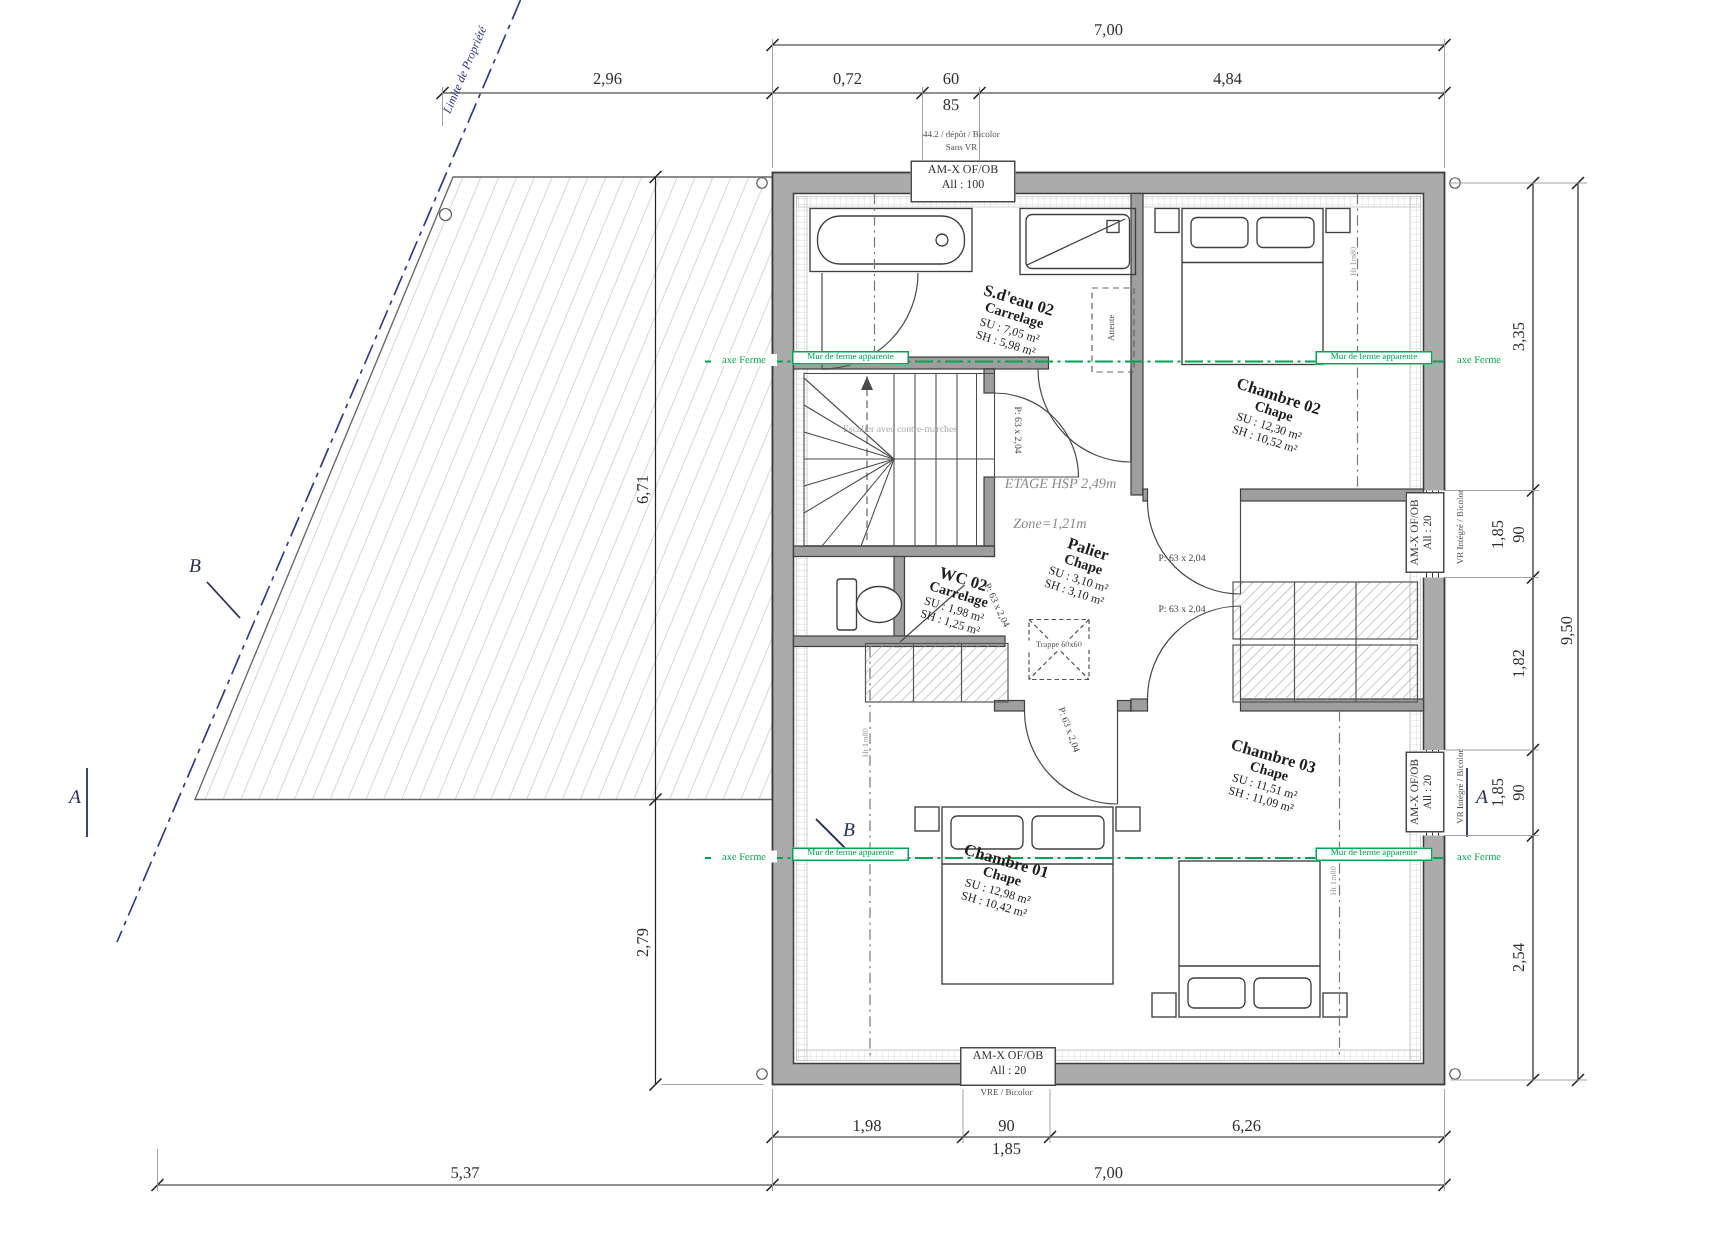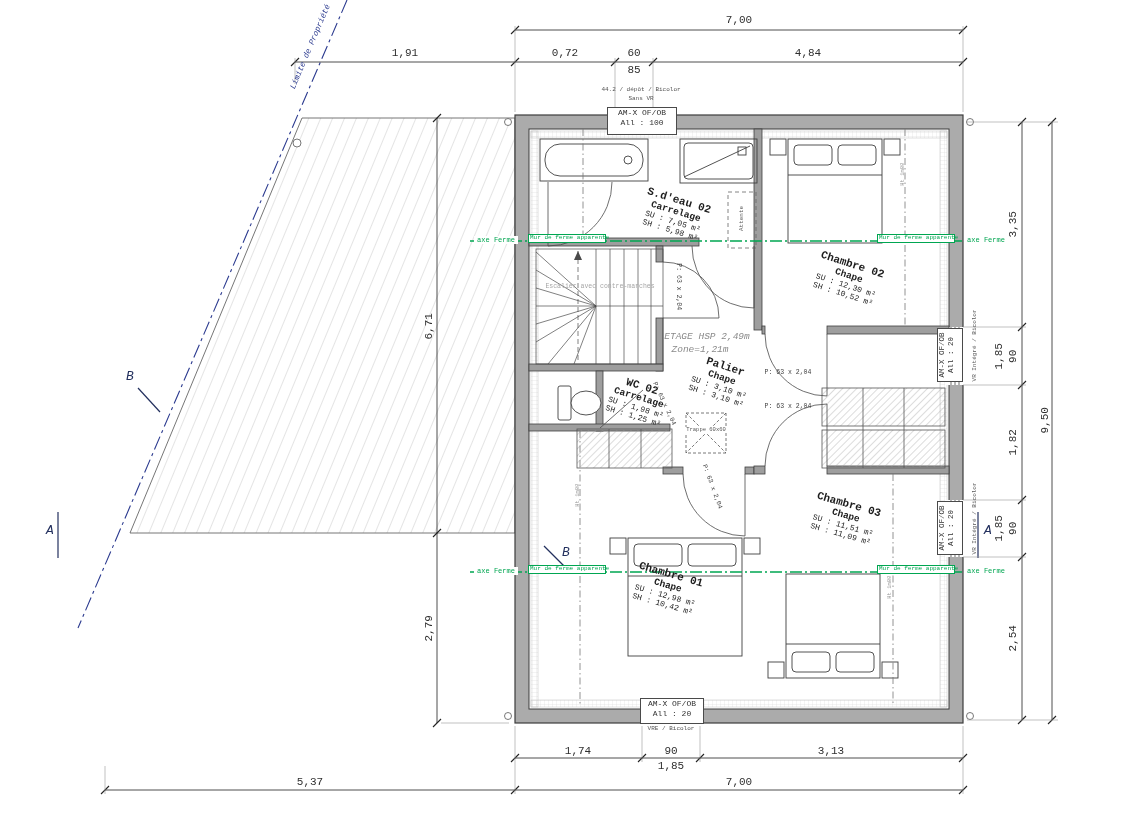--- a/index.html
+++ b/index.html
@@ -1,17 +1,17 @@
 <!DOCTYPE html>
 <html><head>
 <meta charset="utf-8">
 <style>
   html,body{margin:0;padding:0;background:#fff;}
   #plan{position:relative;width:1140px;height:821px;background:#fff;overflow:hidden;
-        font-family:Liberation Mono, monospace;}
+        font-family:Liberation Serif, serif;}
   #plan svg{position:absolute;left:0;top:0;}
   .t{position:absolute;color:#2f2f2f;text-align:center;white-space:nowrap;line-height:1.15;}
   .dim{font-size:11px;}
   .tiny{font-size:6px;color:#555;}
   .door{font-size:6.5px;color:#444;}
   .green{color:#00a651;background:#fff;font-size:7px;}
   .greenbox{color:#00a651;background:#fff;font-size:6px;border:1px solid #00a651;padding:0 1px;}
   .grayit{font-style:italic;color:#8a8a8a;font-size:9.5px;}
   .sect{font-size:13px;color:#23305e;font-style:italic;}
   .wlabel{position:absolute;background:#fff;border:1px solid #4a4a4a;text-align:center;
@@ -259,39 +259,39 @@
     <line x1="515" y1="726" x2="515" y2="794"></line>
         <line x1="963" y1="726" x2="963" y2="794"></line>
     <line x1="642" y1="726" x2="642" y2="762"></line>
         <line x1="700" y1="726" x2="700" y2="762"></line>
     <line x1="105" y1="766" x2="105" y2="794"></line>
         <line x1="441" y1="723" x2="509" y2="723"></line>
   </g>
 </svg>
 
 <div class="t dim" style="left:719px;top:14px;width:40px;">7,00</div>
-<div class="t dim" style="left:385px;top:47px;width:40px;">1,91</div>
+<div class="t dim" style="left:385px;top:47px;width:40px;">2,96</div>
 <div class="t dim" style="left:545px;top:47px;width:40px;">0,72</div>
 <div class="t dim" style="left:614px;top:47px;width:40px;">60</div>
 <div class="t dim" style="left:614px;top:64px;width:40px;">85</div>
-<div class="t dim" style="left:788px;top:47px;width:40px;">4,84</div>
+<div class="t dim" style="left:788px;top:47px;width:40px;text-align:right;">4,84</div>
 
 <div class="t dim" style="left:993px;top:218px;width:40px;transform:rotate(-90deg);">3,35</div>
 <div class="t dim" style="left:993px;top:350px;width:40px;transform:rotate(-90deg);">90</div>
 <div class="t dim" style="left:979px;top:350px;width:40px;transform:rotate(-90deg);">1,85</div>
 <div class="t dim" style="left:993px;top:436px;width:40px;transform:rotate(-90deg);">1,82</div>
 <div class="t dim" style="left:993px;top:522px;width:40px;transform:rotate(-90deg);">90</div>
 <div class="t dim" style="left:979px;top:522px;width:40px;transform:rotate(-90deg);">1,85</div>
 <div class="t dim" style="left:993px;top:632px;width:40px;transform:rotate(-90deg);">2,54</div>
 <div class="t dim" style="left:1025px;top:414px;width:40px;transform:rotate(-90deg);">9,50</div>
 
-<div class="t dim" style="left:558px;top:745px;width:40px;">1,74</div>
+<div class="t dim" style="left:558px;top:745px;width:40px;">1,98</div>
 <div class="t dim" style="left:651px;top:745px;width:40px;">90</div>
 <div class="t dim" style="left:651px;top:760px;width:40px;">1,85</div>
-<div class="t dim" style="left:811px;top:745px;width:40px;">3,13</div>
+<div class="t dim" style="left:811px;top:745px;width:40px;">6,26</div>
 <div class="t dim" style="left:719px;top:776px;width:40px;">7,00</div>
 <div class="t dim" style="left:290px;top:776px;width:40px;">5,37</div>
 
 <div class="t dim" style="left:409px;top:320px;width:40px;transform:rotate(-90deg);">6,71</div>
 <div class="t dim" style="left:409px;top:622px;width:40px;transform:rotate(-90deg);">2,79</div>
 
 <div class="t tiny" style="left:591px;top:87px;width:100px;">44.2 / dépôt / Bicolor</div>
 <div class="t tiny" style="left:591px;top:96px;width:100px;">Sans VR</div>
 <div class="wlabel" style="left:607px;top:107px;width:68px;height:26px;">
   <div>AM-X OF/OB</div>
@@ -346,21 +346,21 @@
   <div class="s">SU : 12,98 m²</div>
   <div class="s">SH : 10,42 m²</div>
 </div>
 <div class="room" style="left:790px;top:498px;width:110px;transform:rotate(16deg);">
   <div class="n">Chambre 03</div>
   <div class="f">Chape</div>
   <div class="s">SU : 11,51 m²</div>
   <div class="s">SH : 11,09 m²</div>
 </div>
 
-<div class="t grayit" style="left:642px;top:332px;width:130px;">ETAGE HSP 2,49m</div>
+<div class="t grayit" style="left:642px;top:318px;width:130px;">ETAGE HSP 2,49m</div>
 <div class="t grayit" style="left:655px;top:345px;width:90px;">Zone=1,21m</div>
 <div class="t" style="left:535px;top:283px;width:130px;font-size:6.5px;color:#a6a6a6;">Escalier avec contre-marches</div>
 <div class="t" style="left:676px;top:427px;width:60px;font-size:5.5px;color:#555;background:#fff;">Trappe 60x60</div>
 <div class="t tiny" style="left:717px;top:215px;width:50px;transform:rotate(-90deg);">Attente</div>
 
 <div class="t door" style="left:646px;top:283px;width:64px;transform:rotate(90deg);">P: 63 x 2,04</div>
 <div class="t door" style="left:632px;top:400px;width:64px;transform:rotate(65deg);">P: 63 x 2,04</div>
 <div class="t door" style="left:756px;top:369px;width:64px;">P: 63 x 2,04</div>
 <div class="t door" style="left:756px;top:403px;width:64px;">P: 63 x 2,04</div>
 <div class="t door" style="left:680px;top:483px;width:64px;transform:rotate(70deg);">P: 63 x 2,04</div>

